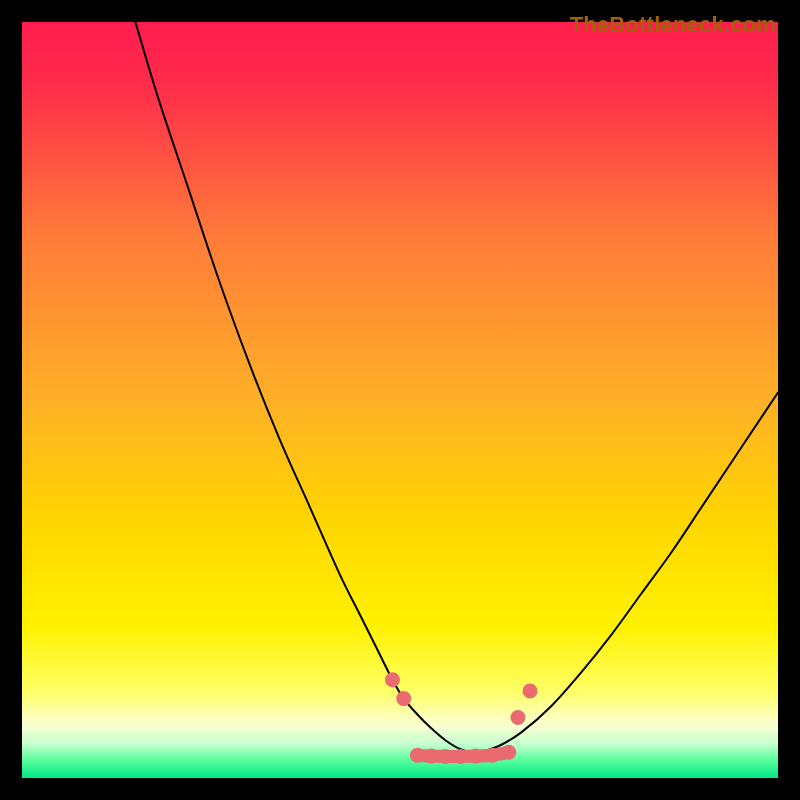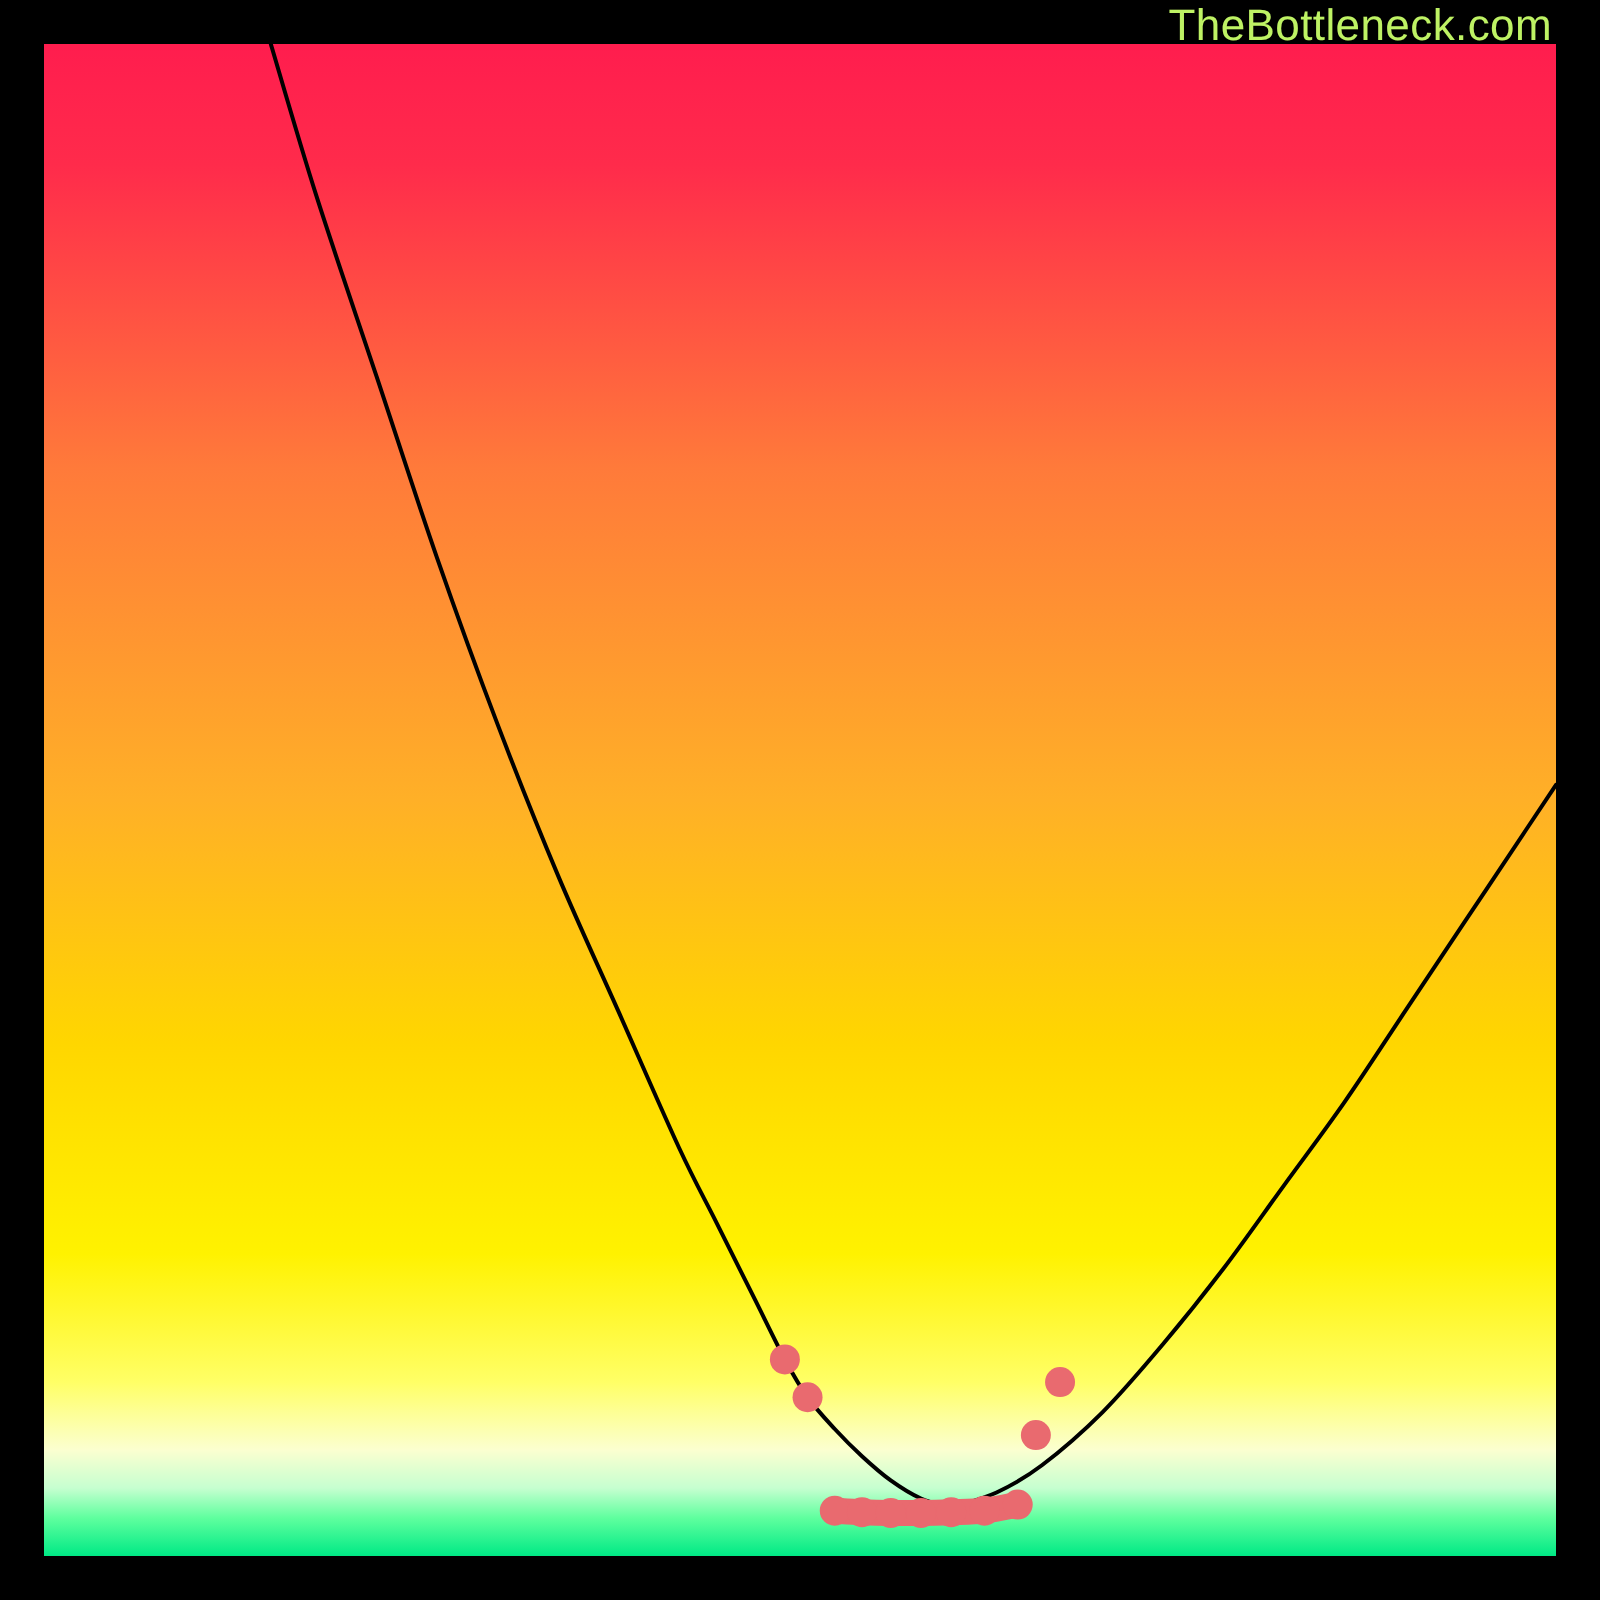--- a/index.html
+++ b/index.html
@@ -21,26 +21,26 @@
   }
   .plot-bg {
     position: absolute;
     left: 0;
     top: 0;
     width: 756px;
     height: 756px;
   }
   .watermark {
     position: absolute;
-    top: 0px;
+    top: 12px;
     right: 24px;
-    color: #bef264;
+    color: #a16207;
     font-size: 22px;
     letter-spacing: 0.2px;
-    font-weight: 400;
+    font-weight: 700;
   }
   svg.curve {
     position: absolute;
     left: 0;
     top: 0;
     width: 756px;
     height: 756px;
   }
 </style>
 </head>

